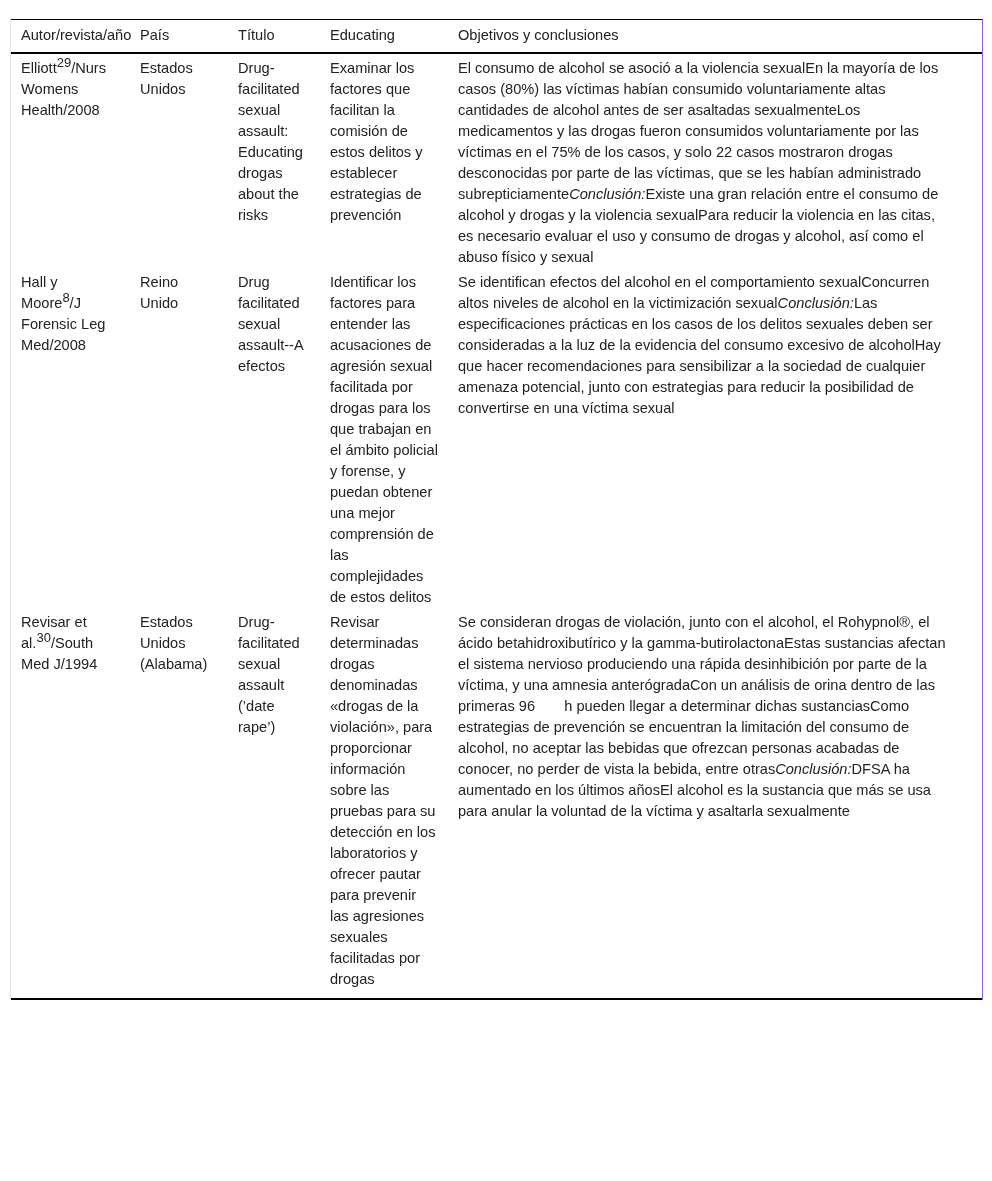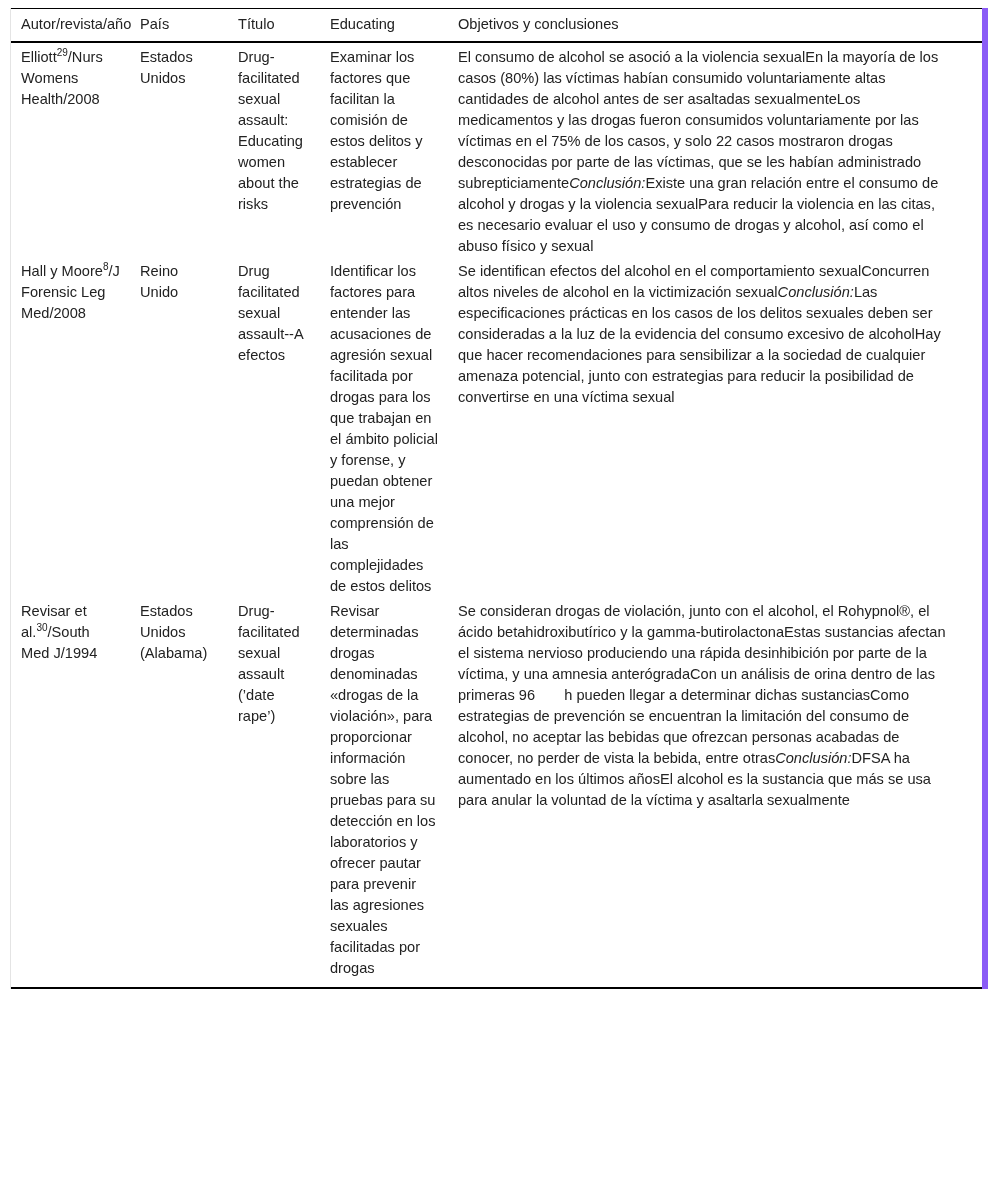--- a/index.html
+++ b/index.html
@@ -1,27 +1,27 @@
 <!DOCTYPE html>
 <html><head>
 <meta charset="utf-8">
 <style>
   html, body { margin: 0; padding: 0; background: #ffffff; }
   body { width: 992px; height: 1181px; position: relative; overflow: hidden;
          font-family: "Liberation Sans", sans-serif; color: #222222; }
-  .wrap { position: absolute; left: 10px; top: 8px; width: 971px;
-          border-left: 1px solid #e4e4e4; border-right: 6px solid #8b5cf6; }
+  .wrap { position: absolute; left: 10px; top: 19px; width: 971px;
+          border-left: 1px solid #e4e4e4; border-right: 1px solid #8b5cf6; }
   table { border-collapse: collapse; width: 971px; table-layout: fixed;
           font-size: 14.6px; line-height: 21px; }
   thead th { font-weight: normal; text-align: left; vertical-align: top;
              padding: 5px 10px 6px 10px; border-top: 1px solid #000;
              border-bottom: 2px solid #000; }
   tbody td { vertical-align: top; padding: 4px 10px 0 10px; }
   tbody tr:last-child td { padding-bottom: 8px; border-bottom: 2px solid #000; }
-  sup { font-size: 10px; line-height: 0; vertical-align: super; }
+  sup { font-size: 13px; line-height: 0; vertical-align: super; }
   .col1 { width: 119px; }
   .col2 { width: 98px; }
   .col3 { width: 92px; }
   .col4 { width: 128px; }
   .col5 { width: auto; }
   td.c5 { padding-right: 30px; }
   em { font-style: italic; }
 </style>
 </head>
 <body>
@@ -41,21 +41,21 @@
         <th>País</th>
         <th>Título</th>
         <th>Educating</th>
         <th>Objetivos y conclusiones</th>
       </tr>
     </thead>
     <tbody>
       <tr>
         <td><span>Elliott</span><sup>29</sup><span>/Nurs Womens Health/2008</span></td>
         <td>Estados Unidos</td>
-        <td>Drug-facilitated sexual assault: Educating women about the risks</td>
+        <td>Drug-facilitated sexual assault: Educating drogas about the risks</td>
         <td>Examinar los factores que facilitan la comisión de estos delitos y establecer estrategias de prevención</td>
         <td class="c5"><span>El consumo de alcohol se asoció a la violencia sexualEn la mayoría de los casos (80%) las víctimas habían consumido voluntariamente altas cantidades de alcohol antes de ser asaltadas sexualmenteLos medicamentos y las drogas fueron consumidos voluntariamente por las víctimas en el 75% de los casos, y solo 22 casos mostraron drogas desconocidas por parte de las víctimas, que se les habían administrado subrepticiamente</span><em>Conclusión:</em><span>Existe una gran relación entre el consumo de alcohol y drogas y la violencia sexualPara reducir la violencia en las citas, es necesario evaluar el uso y consumo de drogas y alcohol, así como el abuso físico y sexual</span></td>
       </tr>
       <tr>
         <td><span>Hall y Moore</span><sup>8</sup><span>/J Forensic Leg Med/2008</span></td>
         <td>Reino Unido</td>
         <td>Drug facilitated sexual assault--A efectos</td>
         <td>Identificar los factores para entender las acusaciones de agresión sexual facilitada por drogas para los que trabajan en el ámbito policial y forense, y puedan obtener una mejor comprensión de las complejidades de estos delitos</td>
         <td class="c5"><span>Se identifican efectos del alcohol en el comportamiento sexualConcurren altos niveles de alcohol en la victimización sexual</span><em>Conclusión:</em><span>Las especificaciones prácticas en los casos de los delitos sexuales deben ser consideradas a la luz de la evidencia del consumo excesivo de alcoholHay que hacer recomendaciones para sensibilizar a la sociedad de cualquier amenaza potencial, junto con estrategias para reducir la posibilidad de convertirse en una víctima sexual</span></td>
       </tr>

